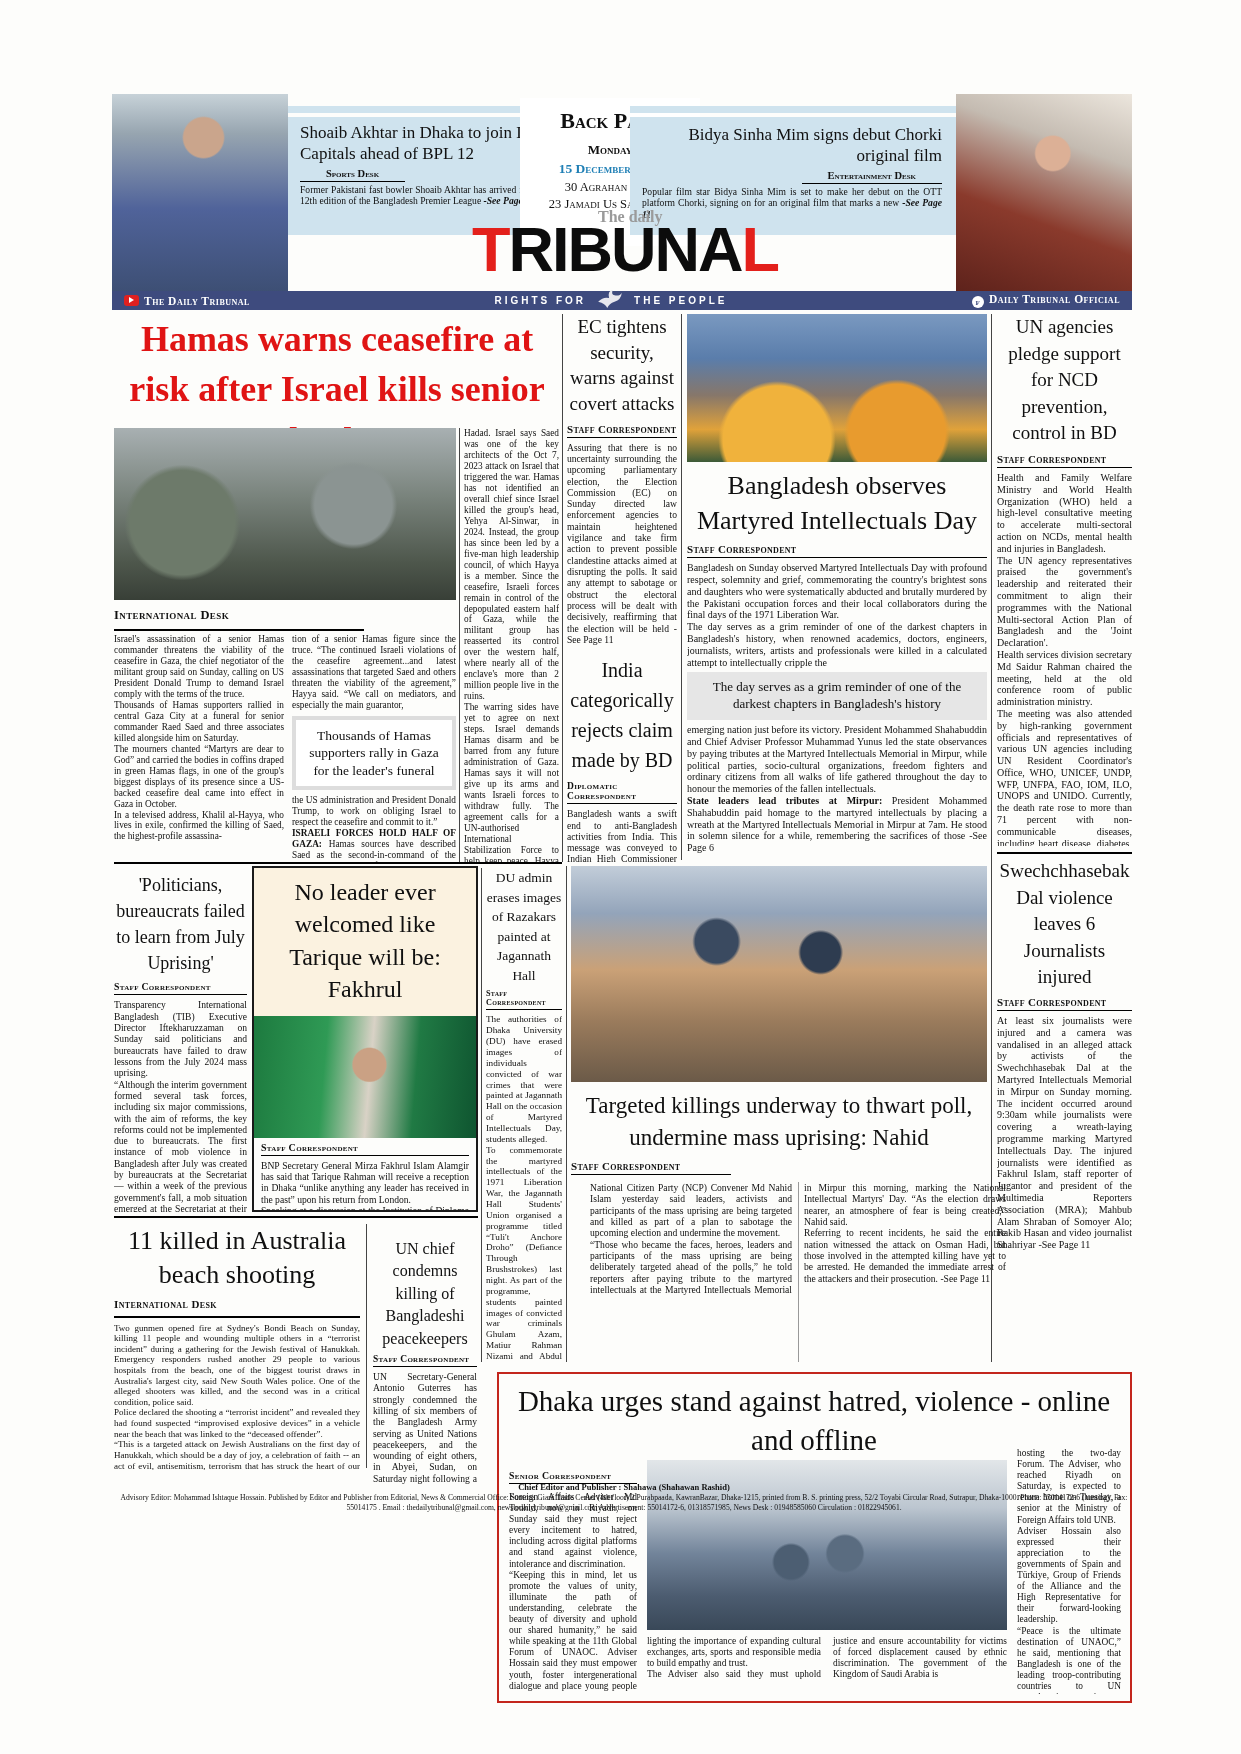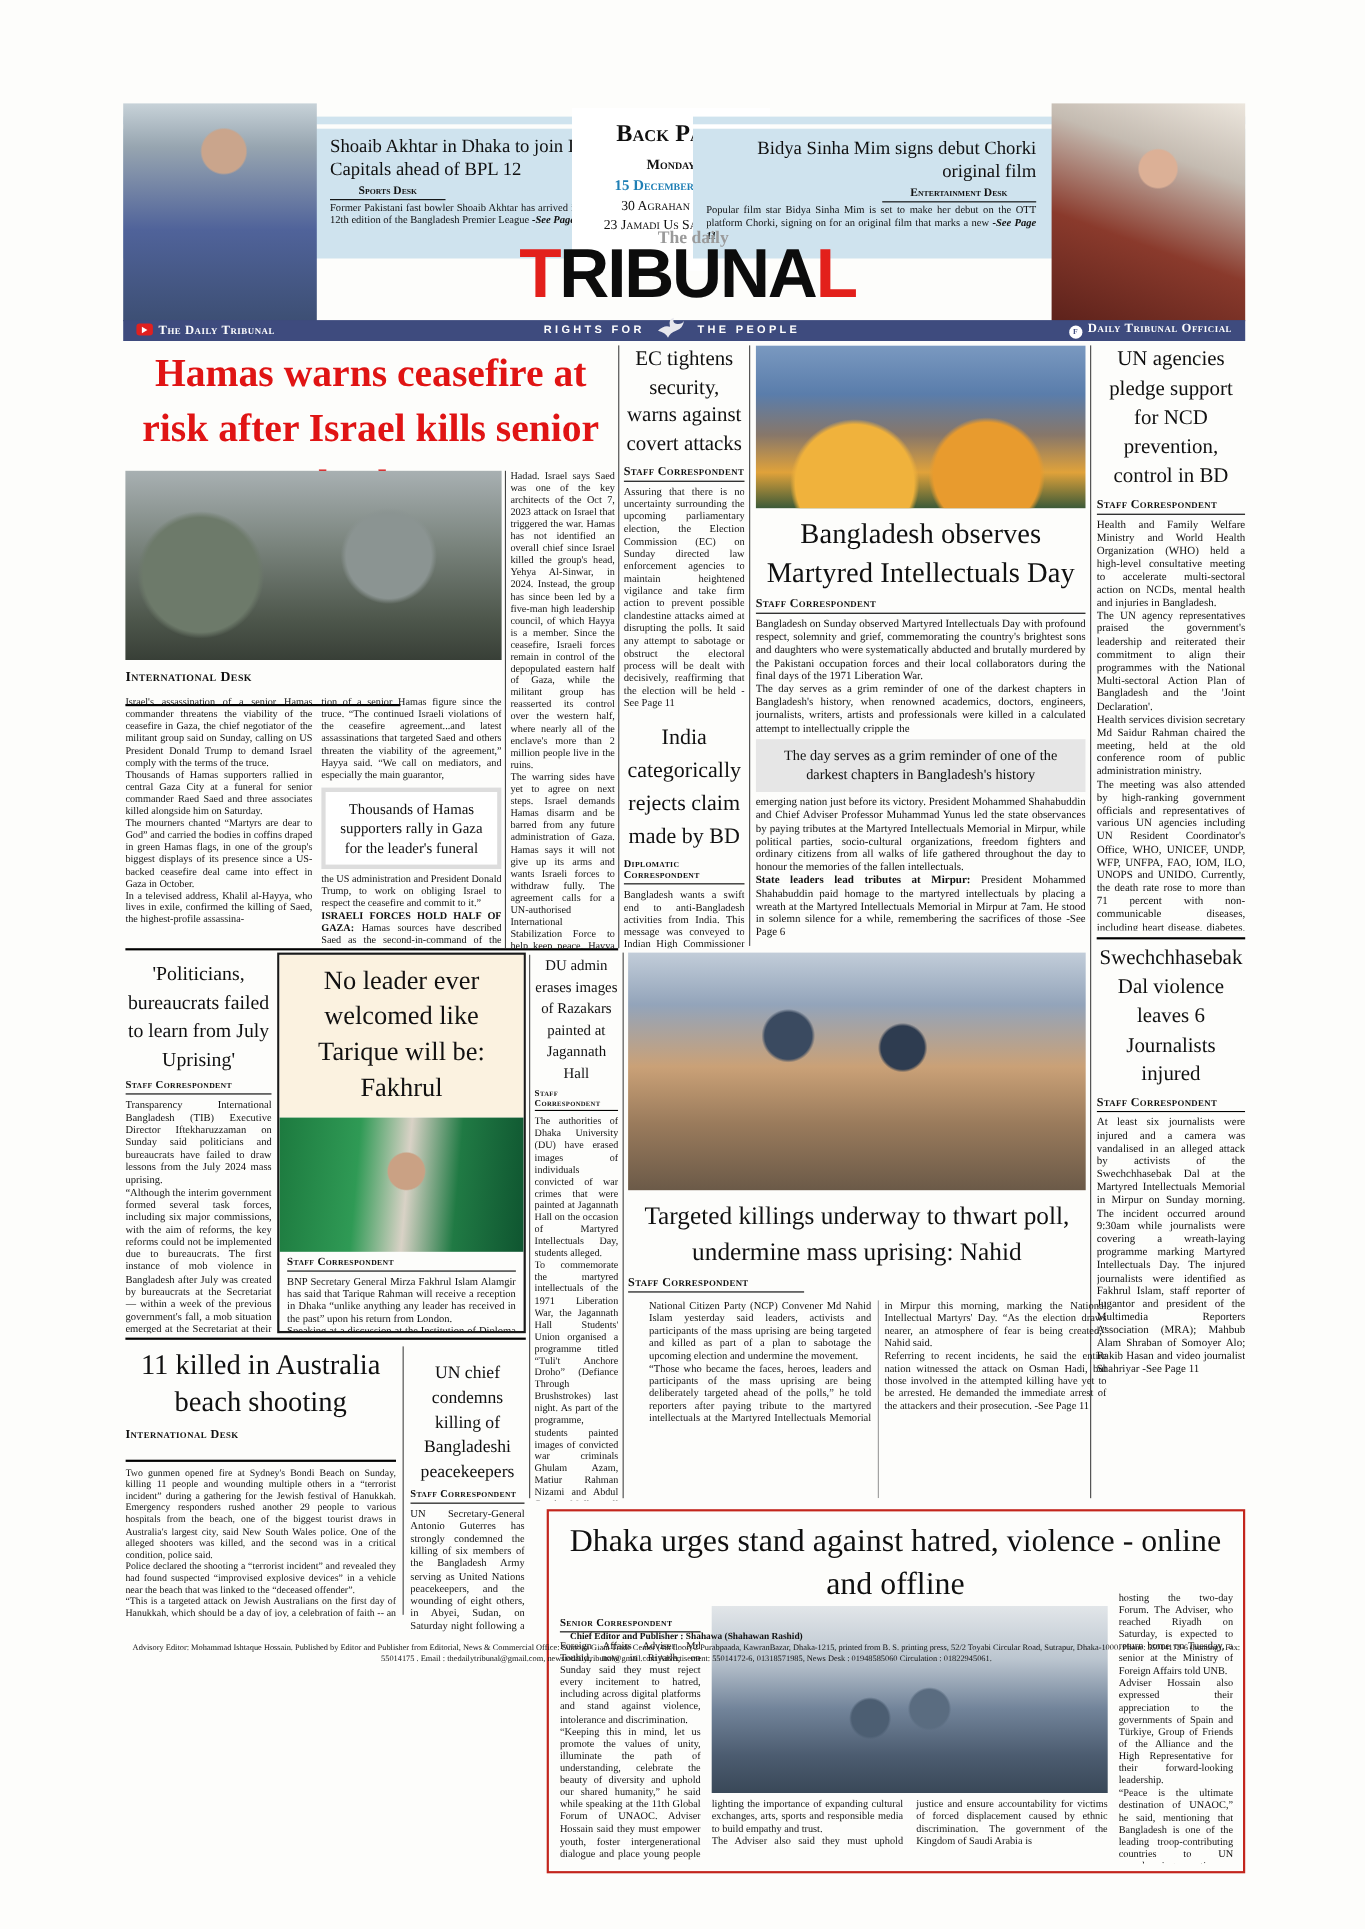--- a/index.html
+++ b/index.html
@@ -1,20 +1,20 @@
 <!DOCTYPE html>
 <html><head>
 <meta charset="utf-8">
 <style>
   html,body{margin:0;padding:0;background:#888;}
   .page{position:relative;width:1241px;height:1754px;background:#fdfdfb;font-family:"Liberation Serif",serif;color:#101010;margin:0 auto;overflow:hidden;}
   .abs{position:absolute;}
   .body-text{font-size:9.6px;line-height:1.18;text-align:justify;white-space:pre-line;overflow:hidden;}
   .byline{font-weight:bold;font-variant:small-caps;font-size:11px;letter-spacing:.3px;border-bottom:1.5px solid #000;padding-bottom:2px;margin-bottom:4px;}
-  .desklabel{font-weight:bold;font-variant:small-caps;font-size:12.5px;letter-spacing:.4px;border-bottom:2.5px solid #000;padding-bottom:17px;}
+  .desklabel{font-weight:bold;font-variant:small-caps;font-size:12.5px;letter-spacing:.4px;border-bottom:2.5px solid #000;padding-bottom:6px;}
   .headline{font-family:"Liberation Serif",serif;text-align:center;}
   .vrule{width:1px;background:#444;}
   .hrule{height:2px;background:#000;}
   .ear{background:#cfe3ee;}
   .photo{overflow:hidden;}
   .teaser-head{font-size:17px;line-height:1.25;}
   .teaser-desk{text-align:left;font-weight:bold;font-variant:small-caps;font-size:10.5px;margin:3px 0 2px;}
   .teaser-desk span{display:inline-block;border-bottom:1.5px solid #000;padding:0 26px 2px;}
   .teaser-body{font-size:9.6px;line-height:1.22;text-align:justify;}
   .datebox{background:#fff;text-align:center;font-variant:small-caps;}

